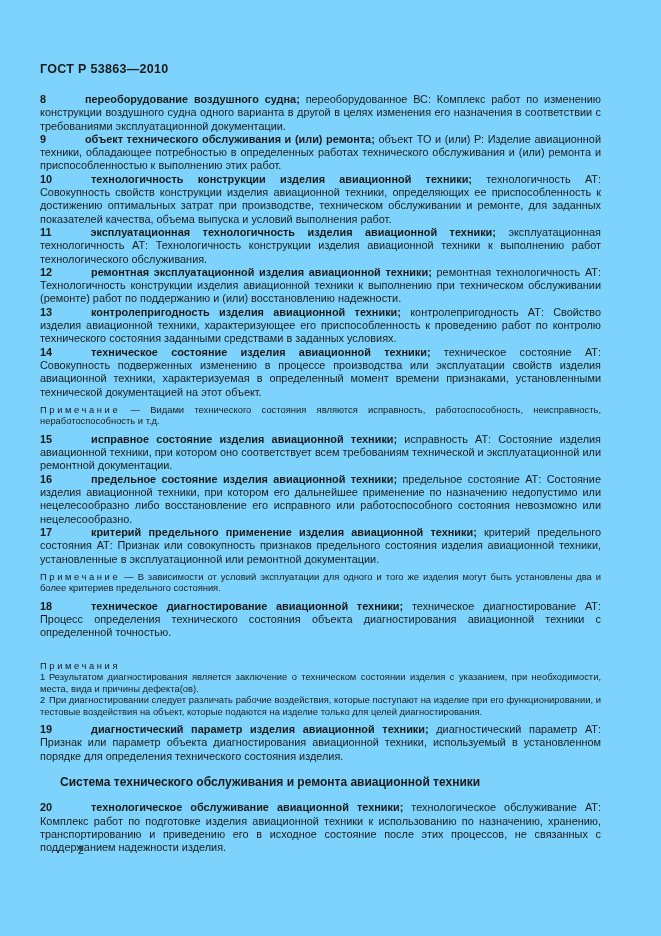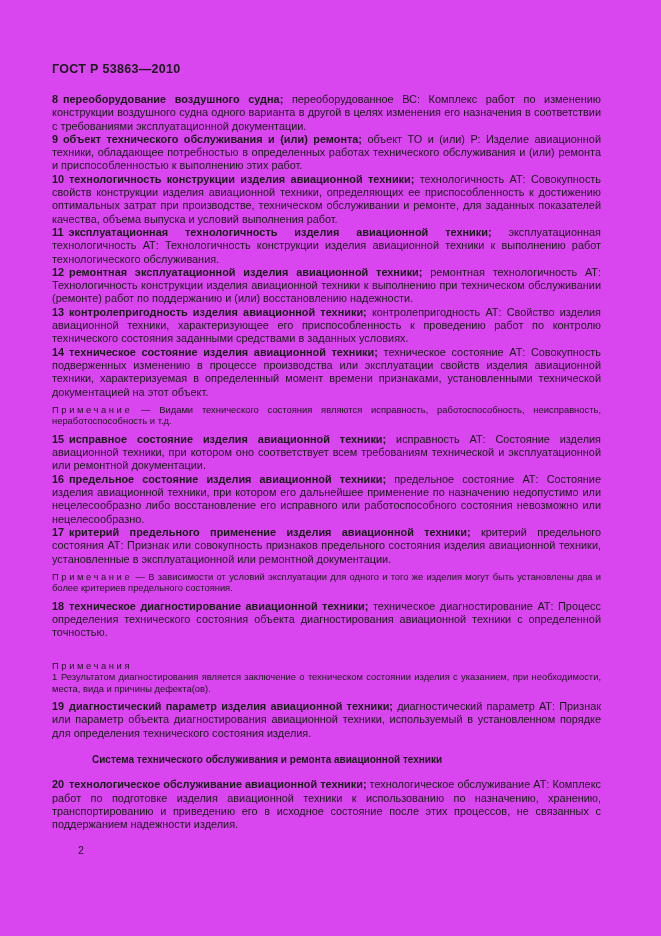--- a/index.html
+++ b/index.html
@@ -6,41 +6,41 @@
   body {
     width: 661px; height: 936px;
     background: #ffffff;
     font-family: "Liberation Sans", sans-serif;
     color: #1a1a1a;
   }
   .page {
     position: relative;
     width: 661px; height: 936px;
     box-sizing: border-box;
-    padding: 62px 60px 0 52px;
-    background: #d946ef;
+    padding: 62px 60px 0 40px;
+    background: #7dd3fc;
     overflow: hidden;
   }
   .doc-header {
     font-size: 12.5px;
     font-weight: bold;
     letter-spacing: 0.3px;
     margin: 0 0 17px 0;
   }
   .term {
     font-size: 10.9px;
     line-height: 13.3px;
     text-align: justify;
     margin: 0;
   }
   .term .num {
     font-weight: bold;
     margin-right: 0.45em;
   }
-  .term .tname { font-weight: bold; }
+  .term .tname { font-weight: bold; margin-left: 34px; }
   .note {
     font-size: 9.4px;
     line-height: 11.5px;
     text-align: justify;
     margin: 5px 0 6px 0;
   }
   .note .note-label { letter-spacing: 2.6px; }
   .notes-group {
     font-size: 9.4px;
     line-height: 11.5px;
@@ -49,24 +49,24 @@
   .notes-group .note-label {
     letter-spacing: 2.6px;
     display: block;
   }
   .notes-group p {
     margin: 0;
     text-align: justify;
   }
   .notes-group p .nnum { margin-right: 0.4em; }
   .section-heading {
-    font-size: 10px;
+    font-size: 12px;
     line-height: 13.3px;
     font-weight: bold;
-    margin: 13px 0 12px 40px;
+    margin: 13px 0 12px 20px;
   }
   .page-number {
     position: absolute;
     left: 78px;
     top: 844px;
     font-size: 10.5px;
   }
 </style>
 </head>
 <body>
@@ -97,20 +97,21 @@
 
   <p class="term"><span class="num">17</span><span class="tname">критерий предельного применение изделия авиационной техники;</span> <span>критерий предельного состояния АТ: Признак или совокупность признаков предельного состояния изделия авиационной техники, установленные в эксплуатационной или ремонтной документации.</span></p>
 
   <p class="note"><span class="note-label">Примечание</span> <span>— В зависимости от условий эксплуатации для одного и того же изделия могут быть установлены два и более критериев предельного состояния.</span></p>
 
   <p class="term"><span class="num">18</span><span class="tname">техническое диагностирование авиационной техники;</span> <span>техническое диагностирование АТ: Процесс определения технического состояния объекта диагностирования авиационной техники с определенной точностью.</span></p>
 
   <div class="notes-group">
     <span class="note-label">Примечания</span>
     <p><span class="nnum">1</span><span>Результатом диагностирования является заключение о техническом состоянии изделия с указанием, при необходимости, места, вида и причины дефекта(ов).</span></p>
+    <p><span class="nnum">2</span><span>При диагностировании следует различать рабочие воздействия, которые поступают на изделие при его функционировании, и тестовые воздействия на объект, которые подаются на изделие только для целей диагностирования.</span></p>
   </div>
 
   <p class="term"><span class="num">19</span><span class="tname">диагностический параметр изделия авиационной техники;</span> <span>диагностический параметр АТ: Признак или параметр объекта диагностирования авиационной техники, используемый в установленном порядке для определения технического состояния изделия.</span></p>
 
   <h2 class="section-heading">Система технического обслуживания и ремонта авиационной техники</h2>
 
   <p class="term"><span class="num">20</span><span class="tname">технологическое обслуживание авиационной техники;</span> <span>технологическое обслуживание АТ: Комплекс работ по подготовке изделия авиационной техники к использованию по назначению, хранению, транспортированию и приведению его в исходное состояние после этих процессов, не связанных с поддержанием надежности изделия.</span></p>
 
   <div class="page-number">2</div>
 

